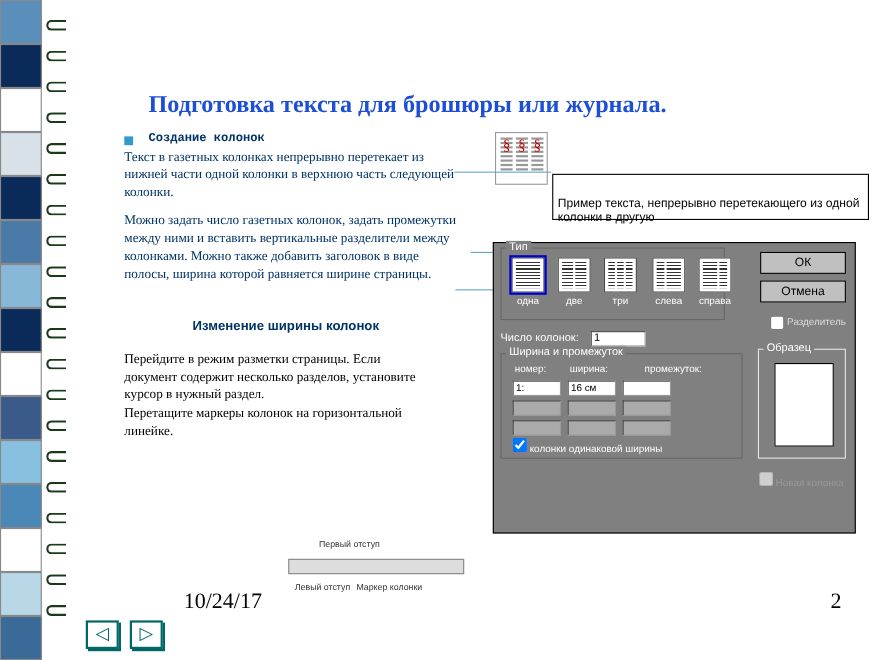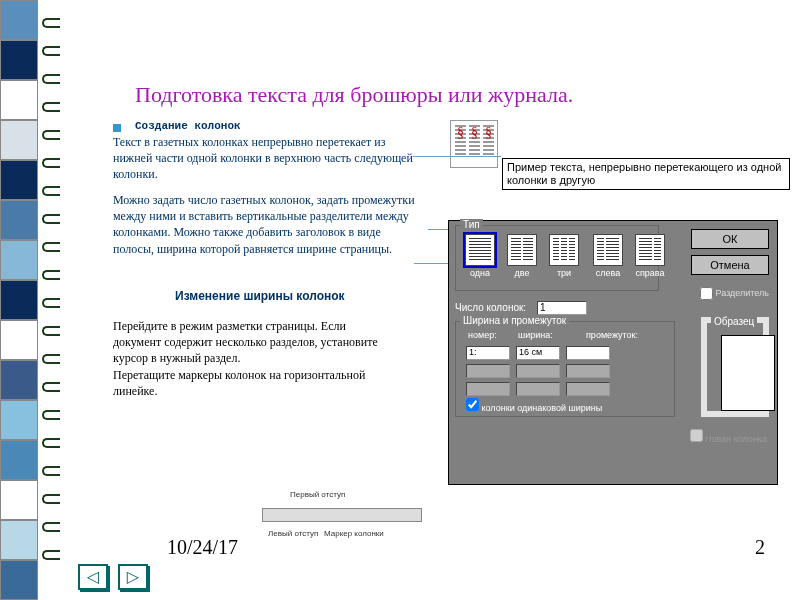--- a/index.html
+++ b/index.html
@@ -4,37 +4,37 @@
 <style>
   * { box-sizing: border-box; margin: 0; padding: 0; }
   body { width: 800px; height: 600px; font-family: 'Times New Roman', serif; background: #fff; position: relative; overflow: hidden; }
   
   .side-strip { position: absolute; left: 0; top: 0; width: 38px; height: 600px; }
   .strip-seg { width: 38px; height: 40px; border: 1px solid #888; }
   
   .spiral { position: absolute; left: 42px; top: 0; width: 20px; height: 600px; }
   .ring { width: 18px; height: 10px; border: 2px solid #1a3a1a; border-right: none; border-radius: 10px 0 0 10px; margin: 18px 0; }
   
-  .title { position: absolute; left: 135px; top: 82px; font-size: 22px; color: #a21caf; font-weight: normal; }
+  .title { position: absolute; left: 135px; top: 82px; font-size: 22px; color: #1d4ed8; font-weight: bold; }
   
   .bullet-sq { position: absolute; left: 113px; top: 124px; width: 8px; height: 8px; background: #3399cc; }
   .h-sub { position: absolute; left: 135px; top: 120px; font-size: 11px; font-weight: bold; color: #003366; font-family: Liberation Mono, monospace; }
   .body-text { position: absolute; font-size: 12px; color: #003366; line-height: 1.35; width: 310px; }
   .bt1 { left: 113px; top: 134px; }
   .bt2 { left: 113px; top: 192px; }
   .h-mid { position: absolute; left: 175px; top: 289px; font-size: 12px; font-weight: bold; color: #003366; font-family: Arial, sans-serif; }
   .bt3 { left: 113px; top: 318px; width: 280px; color: #000; }
   
   .col-sample { position: absolute; left: 450px; top: 120px; width: 48px; height: 48px; border: 1px solid #999; background: #fff; }
   .col-sample .col { position: absolute; top: 4px; width: 11px; height: 40px; }
   .col-sample .col.c1 { left: 4px; } .col-sample .col.c2 { left: 18px; } .col-sample .col.c3 { left: 32px; }
   .col .cl { height: 2px; background: #999; margin-bottom: 2px; }
   .col .squig { position:absolute; top:0; left:2px; font-size:14px; color:#c00; }
   
-  .tip-box { position: absolute; left: 502px; top: 158px; width: 288px; height: 32px; border: 1px solid #000; background: #fff; font-size: 11px; font-family: Arial, sans-serif; padding: 2px 4px; line-height: 1.2; }
+  .tip-box { position: absolute; left: 502px; top: 158px; width: 288px; height: 32px; border: 1px solid #000; background: #fff; font-size: 11px; font-family: Arial, sans-serif; padding: 20px 4px; line-height: 1.2; }
   
   .dialog { position: absolute; left: 448px; top: 220px; width: 330px; height: 265px; background: #808080; border: 1px solid #000; font-family: Arial, sans-serif; font-size: 10px; color: #fff; }
   .dlg-title { background: #008080; color: #fff; padding: 3px 6px; font-weight: bold; font-style: italic; }
   .dlg-body { padding: 6px; position: relative; height: 240px; }
   .grp-type { position: absolute; left: 6px; top: 4px; width: 204px; height: 66px; border: 1px solid #666; }
   .grp-type .lbl { position: absolute; left: 4px; top: -7px; background: #808080; padding: 0 3px; font-size: 10px; }
   .col-opt { position: absolute; top: 8px; width: 36px; text-align:center; }
   .col-opt .ic { width: 30px; height: 32px; background: #fff; border: 1px solid #444; margin: 0 auto 2px; display:flex; padding:3px; gap:2px; }
   .col-opt.sel .ic { outline: 2px solid #0000cc; }
   .col-opt .ic div { flex:1; background: repeating-linear-gradient(#333 0 1px, transparent 1px 3px); }
@@ -54,21 +54,21 @@
   .grp-wp { position: absolute; left: 6px; top: 100px; width: 220px; height: 96px; border: 1px solid #666; }
   .grp-wp .lbl { position: absolute; left: 4px; top: -7px; background: #808080; padding: 0 3px; }
   .wp-head { position: absolute; top: 8px; font-size: 9px; }
   .wp-h1{left:12px}.wp-h2{left:62px}.wp-h3{left:130px}
   .wp-row { position: absolute; left: 10px; height: 14px; display:flex; gap:6px; }
   .wp-row.r1{top:24px}.wp-row.r2{top:42px}.wp-row.r3{top:60px}
   .wp-row .c { width: 44px; height: 14px; background:#fff; border:1px inset #999; color:#000; font-size:9px; padding:0 2px; }
   .wp-row .c.g { background:#aaa; }
   .chk-eq { position:absolute; left:10px; bottom:3px; font-size:9px; }
   
-  .grp-sample { position: absolute; right: 8px; top: 96px; width: 68px; height: 100px; border: 6px solid #e5e5e5; }
+  .grp-sample { position: absolute; right: 8px; top: 96px; width: 80px; height: 100px; border: 1px solid #e5e5e5; }
   .grp-sample .lbl { position: absolute; left: 4px; top: -7px; background: #808080; padding: 0 3px; }
   .pg { position:absolute; left:14px; top:12px; width:54px; height:76px; background:#fff; border:1px solid #000; }
   
   .row-apply { position: absolute; left: 6px; top: 206px; font-size: 10px; }
   .row-apply .sel { display:inline-block; width: 130px; height: 15px; background:#fff; border:1px inset #999; color:#000; padding:0 3px; margin-left: 6px; }
   .chk-new { position:absolute; right: 10px; top: 208px; font-size: 9px; color:#999; }
   
   .ruler-img { position: absolute; left: 262px; top: 496px; width: 160px; height: 36px; font-size: 8px; font-family: Arial; color:#333; }
   .ruler-img .arrow-lbl { position:absolute; left: 28px; top: -6px; font-size: 8px; }
   .ruler-img .bar { position:absolute; left:0; top: 12px; width: 160px; height: 14px; background: #ddd; border:1px solid #888; }

